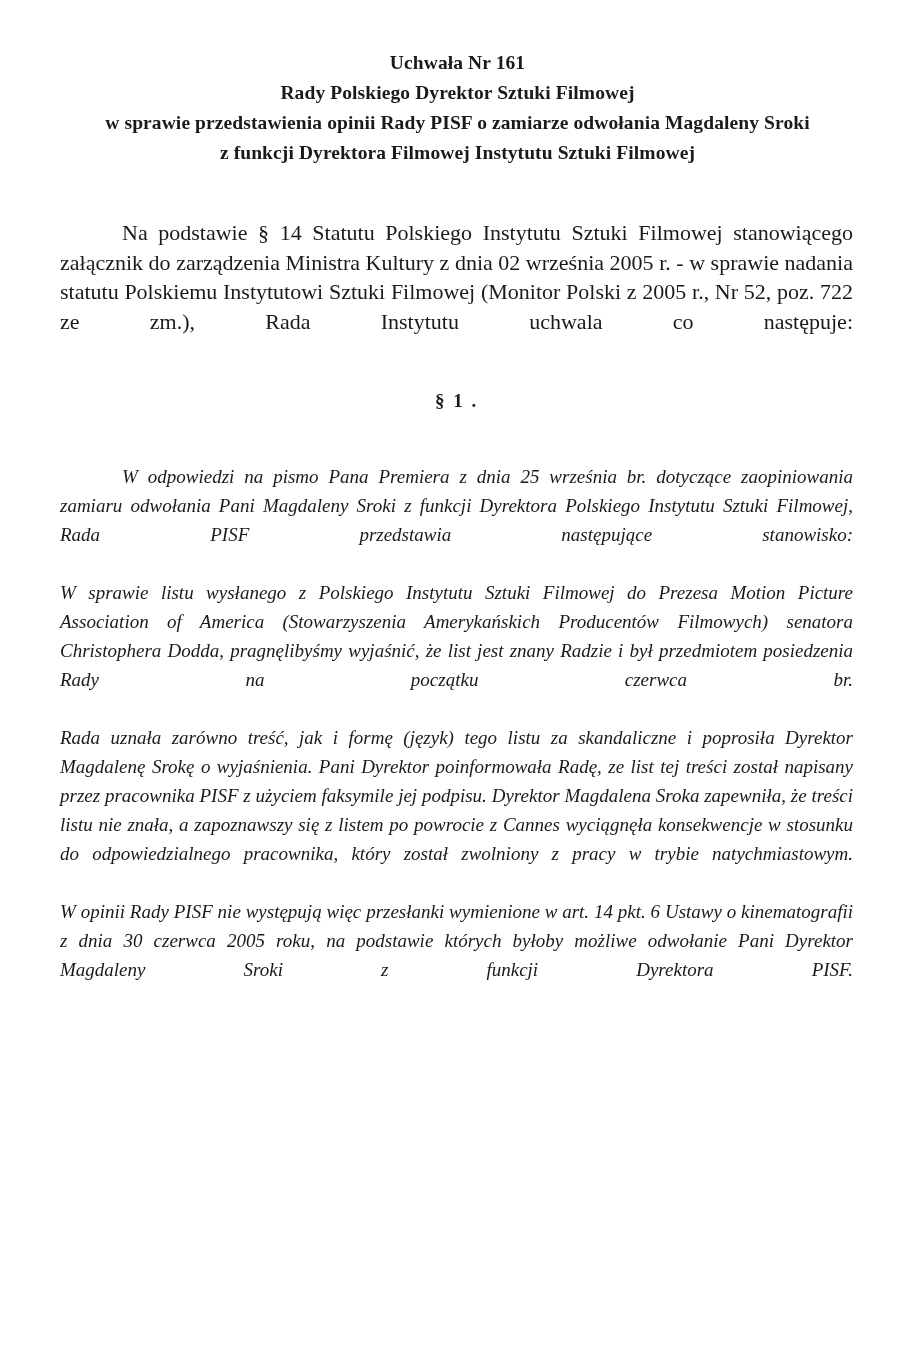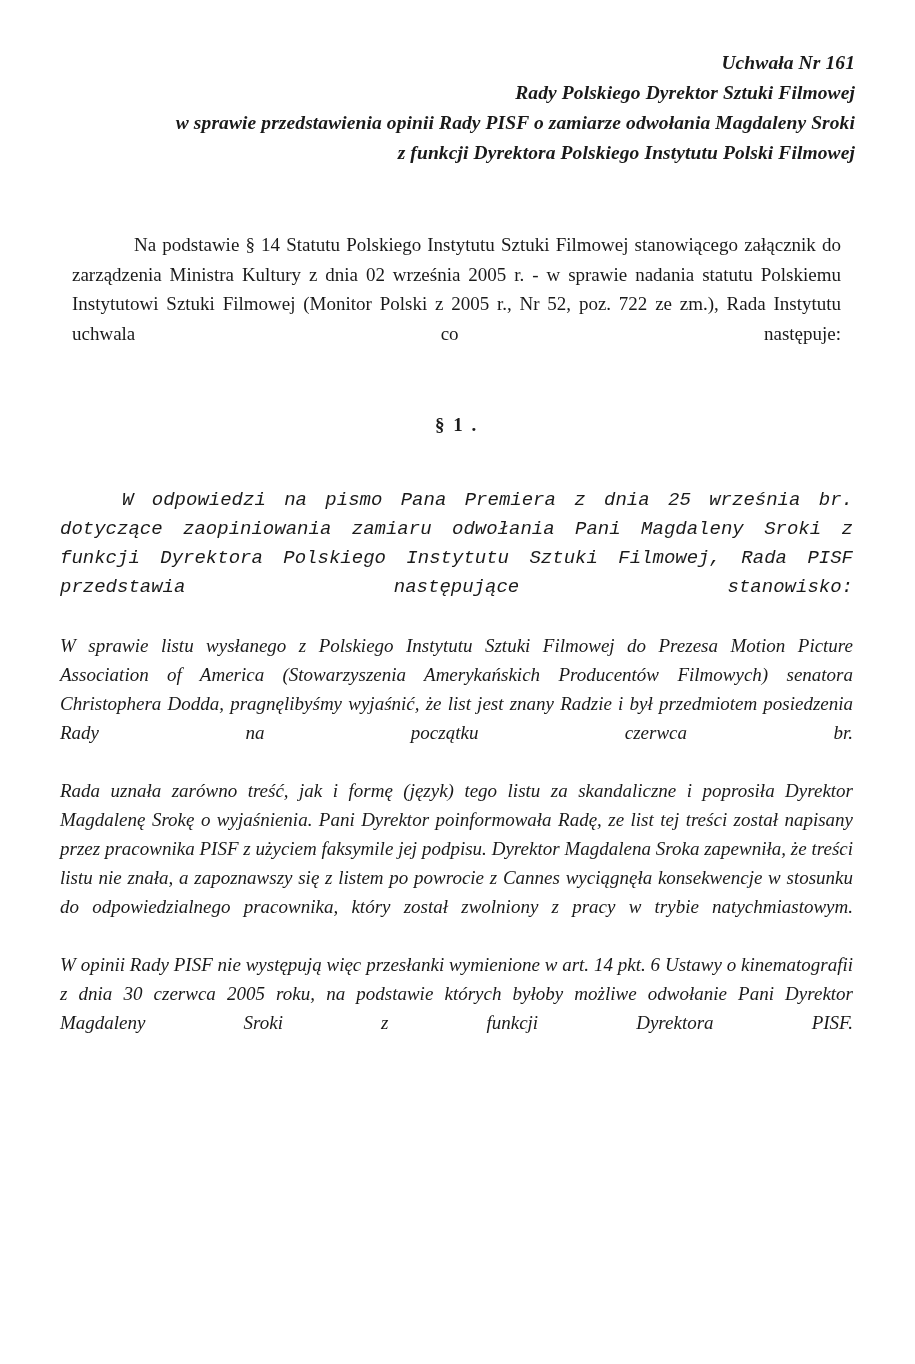--- a/index.html
+++ b/index.html
@@ -21,57 +21,55 @@
   .page {
     position: absolute;
     inset: 0;
     padding: 0;
   }
 
   
   .doc-header {
     margin: 0;
     padding: 48px 60px 0 60px;
-    text-align: right;
-    font-style: italic;
+    text-align: center;
   }
   .doc-header .hline {
     font-weight: bold;
     font-size: 19.5px;
     line-height: 30px;
     letter-spacing: 0.1px;
     white-space: nowrap;
   }
 
   
   .body-wrap {
     padding: 0 62px 0 60px;
   }
 
   p.para {
-    margin: 12px;
-    font-size: 19px;
+    margin: 0;
+    font-size: 22px;
     line-height: 29.5px;
     text-align: justify;
     text-justify: inter-word;
   }
   p.para.indent {
     text-indent: 62px;
   }
   p.italic-line {
     margin: 0;
     font-style: italic;
     font-size: 19px;
     line-height: 29px;
     text-align: justify;
     text-justify: inter-word;
   }
   p.italic-line.indent {
     text-indent: 62px;
-    font-family: Liberation Mono, monospace;
   }
   
   p.italic-line::after,
   p.para::after {
     content: "";
     display: inline-block;
     width: 100%;
   }
 
   .section-mark {
@@ -89,21 +87,21 @@
 </style>
 </head>
 <body>
 
 <div class="page">
 
   <div class="doc-header">
     <div class="hline">Uchwała Nr 161</div>
     <div class="hline">Rady Polskiego Dyrektor Sztuki Filmowej</div>
     <div class="hline">w sprawie przedstawienia opinii Rady PISF o zamiarze odwołania Magdaleny Sroki</div>
-    <div class="hline">z funkcji Dyrektora Polskiego Instytutu Polski Filmowej</div>
+    <div class="hline">z funkcji Dyrektora Filmowej Instytutu Sztuki Filmowej</div>
   </div>
 
   <div class="sp-1"></div>
 
   <div class="body-wrap">
 
     <p class="para indent">Na podstawie § 14 Statutu Polskiego Instytutu Sztuki Filmowej stanowiącego załącznik do zarządzenia Ministra Kultury z dnia 02 września 2005 r. - w sprawie nadania statutu Polskiemu Instytutowi Sztuki Filmowej (Monitor Polski z 2005 r., Nr 52, poz. 722 ze zm.), Rada Instytutu uchwala co następuje:</p>
 
     <div class="sp-2"></div>
 

